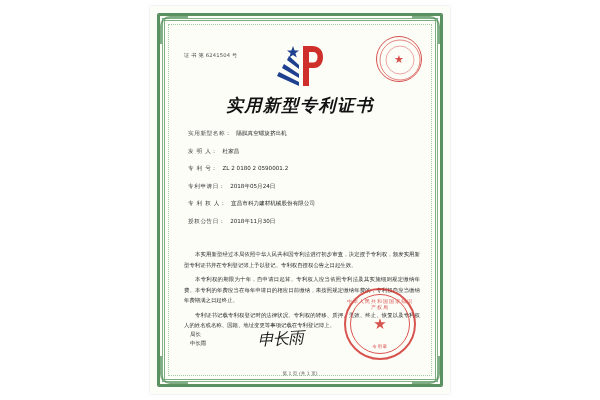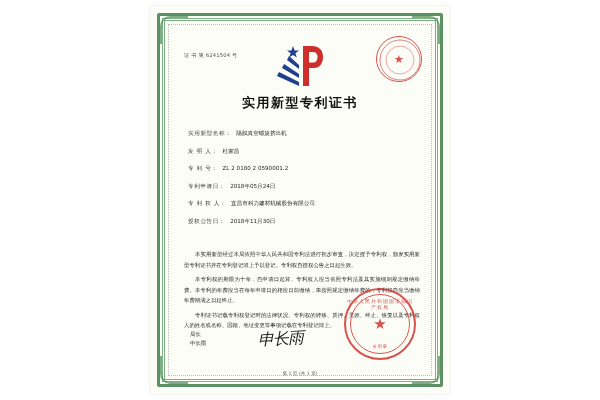--- a/index.html
+++ b/index.html
@@ -117,24 +117,25 @@
     position: absolute;
     left: 0; top: 0; right: 0; bottom: 0;
   }
   .title {
     position: absolute;
     left: 0;
     right: 0;
     top: 88px;
     text-align: center;
     font-family: "DejaVu Sans", sans-serif;
-    font-size: 13px;
+    font-size: 17px;
     font-weight: bold;
     color: #111111;
     letter-spacing: 1.5px;
+    font-style: italic;
   }
   .fields {
     position: absolute;
     left: 38px;
     top: 124px;
     right: 32px;
   }
   .field-row {
     display: flex;
     align-items: baseline;

